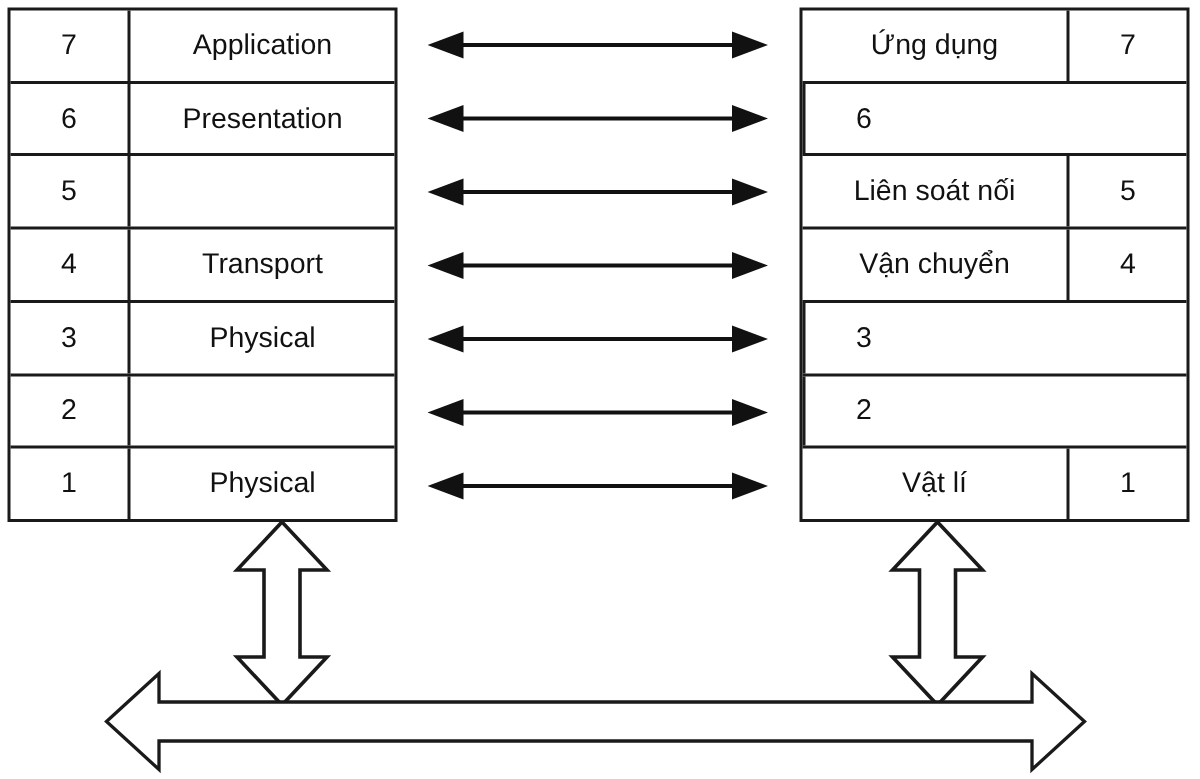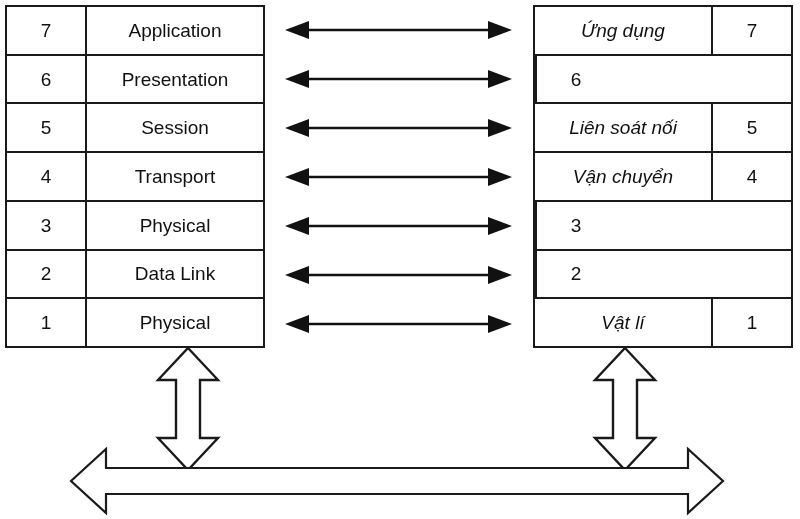--- a/index.html
+++ b/index.html
@@ -45,21 +45,21 @@
     font-size: 19px;
     line-height: 1;
     white-space: nowrap;
   }
   .cell-num   { width: 80px; flex: 0 0 80px; }
   .cell-label { flex: 1 1 auto; }
 
   #table-left  .cell-num   { border-right: 2px solid #1a1a1a; }
   #table-right .cell-num   { border-left:  2px solid #1a1a1a; }
   #table-right .cell-num   { order: 2; }
-  #table-right .cell-label { order: 1; font-style: italic; }
+  #table-right .cell-label { order: 1; }
 
   
   .peer-arrow {
     position: absolute;
     left: 285px;
     width: 227px;
     height: 22px;
   }
 
   
@@ -79,33 +79,31 @@
       <div class="osi-row">
         <div class="cell cell-num">7</div>
         <div class="cell cell-label">Application</div>
       </div>
       <div class="osi-row">
         <div class="cell cell-num">6</div>
         <div class="cell cell-label">Presentation</div>
       </div>
       <div class="osi-row">
         <div class="cell cell-num">5</div>
-        <div class="cell cell-label">Session</div>
       </div>
       <div class="osi-row">
         <div class="cell cell-num">4</div>
         <div class="cell cell-label">Transport</div>
       </div>
       <div class="osi-row">
         <div class="cell cell-num">3</div>
         <div class="cell cell-label">Physical</div>
       </div>
       <div class="osi-row">
         <div class="cell cell-num">2</div>
-        <div class="cell cell-label">Data Link</div>
       </div>
       <div class="osi-row">
         <div class="cell cell-num">1</div>
         <div class="cell cell-label">Physical</div>
       </div>
     </div>
 
   <div class="osi-table" id="table-right">
       <div class="osi-row">
         <div class="cell cell-num">7</div>

